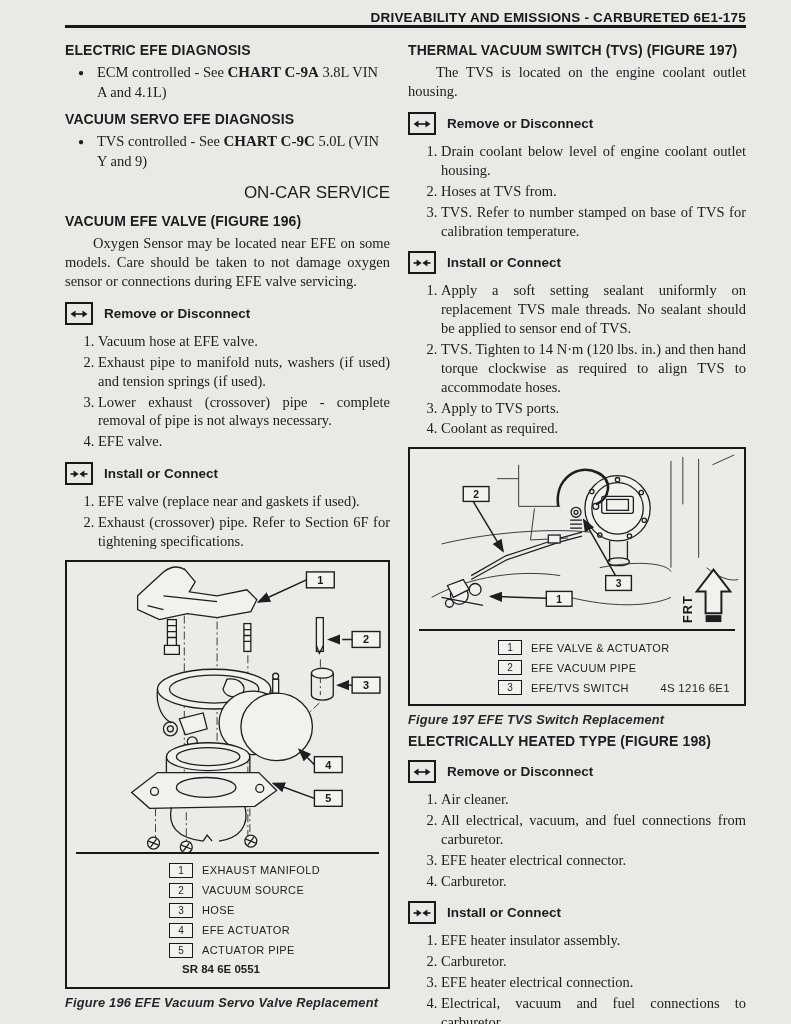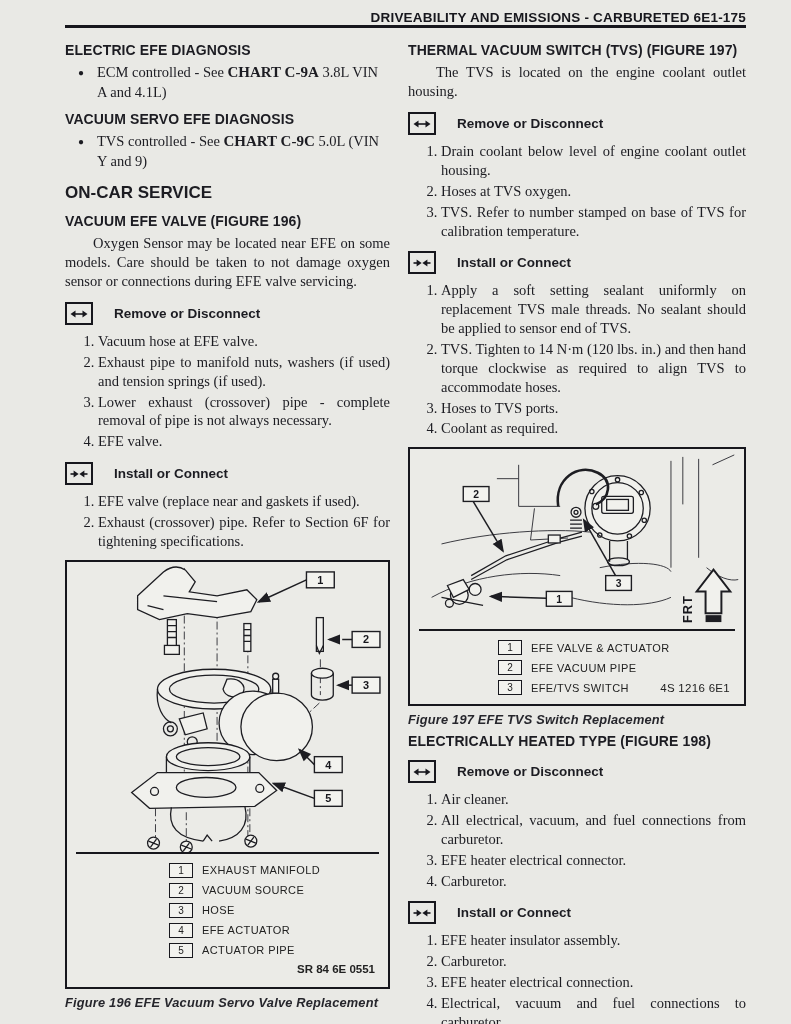--- a/index.html
+++ b/index.html
@@ -17,30 +17,30 @@
   .hdr-rule{border-bottom:3px solid #17171d;margin-bottom:12px}
   .cols{display:flex;gap:18px}
   .col-l{width:325px;flex:0 0 325px}
   .col-r{width:338px;flex:0 0 338px}
   .sec{
     font-family:"Liberation Sans",sans-serif;font-weight:bold;
     font-size:14px;margin:10px 0 5px;letter-spacing:.1px;
   }
   .sec.first{margin-top:2px}
   .oncar{
-    font-family:"Liberation Sans",sans-serif;font-weight:bold;
-    font-size:17px;text-align:left;margin:12px 0 6px;
+    font-family:"Liberation Sans",sans-serif;font-weight:normal;
+    font-size:17px;text-align:right;margin:12px 0 6px;
   }
   .bullet{display:flex;margin:2px 0 6px;font-size:14.5px;line-height:1.3}
   .dot{width:32px;flex:0 0 32px;text-align:center}
   .dot::before{content:"●";font-size:10px;position:relative;top:-1px}
   .btxt{flex:1}
   .bsans{font-family:Liberation Serif, serif;font-weight:bold;font-size:15px}
   .para{font-size:14.5px;line-height:1.32;text-align:justify;text-indent:28px;margin:3px 0 6px}
-  .oprow{display:flex;align-items:center;gap:21px;margin:11px 0 7px}
+  .oprow{display:flex;align-items:center;gap:11px;margin:11px 0 7px}
   .opbox{
     width:24px;height:19px;border:2px solid #17171d;
     display:flex;align-items:center;justify-content:center;flex:0 0 24px;
   }
   .oplabel{font-family:"Liberation Sans",sans-serif;font-weight:bold;font-size:13.5px}
   ol{margin:0 0 4px;padding-left:33px;font-size:14.5px;line-height:1.3}
   li{text-align:justify;margin-bottom:2px}
   .figbox{border:2px solid #17171d;margin-top:9px;background:#ebebe7}
   .figbox svg{display:block}
   .fig-sep{border-top:2.5px solid #17171d;margin:0 9px}
@@ -50,21 +50,21 @@
     font-family:"Liberation Sans",sans-serif;font-size:11px;letter-spacing:.4px;color:#222;
   }
   .col-r .lrow{margin-left:88px}
   .lnum{
     width:22px;height:13px;flex:0 0 22px;border:1.5px solid #17171d;
     display:flex;align-items:center;justify-content:center;
     font-size:10px;margin-right:9px;background:#f2f2ee;letter-spacing:0;
   }
   .lcode{
     font-family:"Liberation Sans",sans-serif;font-size:11.5px;font-weight:bold;
-    text-align:right;margin:1px 13px 8px 0;color:#222;
+    text-align:center;margin:1px 13px 8px 0;color:#222;
   }
   .lcode-inline{
     margin-left:auto;font-family:"Liberation Sans",sans-serif;
     font-size:11.5px;font-weight:normal;letter-spacing:.3px;
   }
   .figcap{
     font-family:"Liberation Sans",sans-serif;font-size:12.8px;font-weight:bold;
     text-align:left;margin:6px 0 2px;letter-spacing:.2px;color:#26262c;font-style:italic;
   }
   .diagram-line{stroke:#1d1d22;stroke-width:1.3;fill:none}
@@ -281,39 +281,39 @@
           <svg width="18" height="10" viewBox="0 0 18 10">
               <path d="M4 5 H14" stroke="#17171d" stroke-width="1.6"></path>
               <polygon points="0.5,5 5.5,1.6 5.5,8.4" fill="#17171d"></polygon>
               <polygon points="17.5,5 12.5,1.6 12.5,8.4" fill="#17171d"></polygon>
             </svg>
         </span>
         <span class="oplabel">Remove or Disconnect</span>
       </div>
       <ol>
         <li>Drain coolant below level of engine coolant outlet housing.</li>
-        <li>Hoses at TVS oxygen.</li>
+        <li>Hoses at TVS from.</li>
         <li>TVS. Refer to number stamped on base of TVS for calibration temperature.</li>
       </ol>
 
       <div class="oprow">
         <span class="opbox">
           <svg width="18" height="10" viewBox="0 0 18 10">
               <path d="M0.5 5 H4" stroke="#17171d" stroke-width="1.6"></path>
               <path d="M14 5 H17.5" stroke="#17171d" stroke-width="1.6"></path>
               <polygon points="8.6,5 3.6,1.6 3.6,8.4" fill="#17171d"></polygon>
               <polygon points="9.4,5 14.4,1.6 14.4,8.4" fill="#17171d"></polygon>
             </svg>
         </span>
         <span class="oplabel">Install or Connect</span>
       </div>
       <ol>
         <li>Apply a soft setting sealant uniformly on replacement TVS male threads. No sealant should be applied to sensor end of TVS.</li>
         <li>TVS. Tighten to 14 N·m (120 lbs. in.) and then hand torque clockwise as required to align TVS to accommodate hoses.</li>
-        <li>Hoses to TVS ports.</li>
+        <li>Apply to TVS ports.</li>
         <li>Coolant as required.</li>
       </ol>
 
       <div class="figbox">
         <svg width="334" height="180" viewBox="0 0 334 182">
           <defs>
             <marker id="ah2" markerWidth="9" markerHeight="8" refX="7.5" refY="4" orient="auto">
                 <polygon points="9,4 0,0.5 0,7.5" fill="#1d1d22"></polygon>
               </marker>
           </defs>

